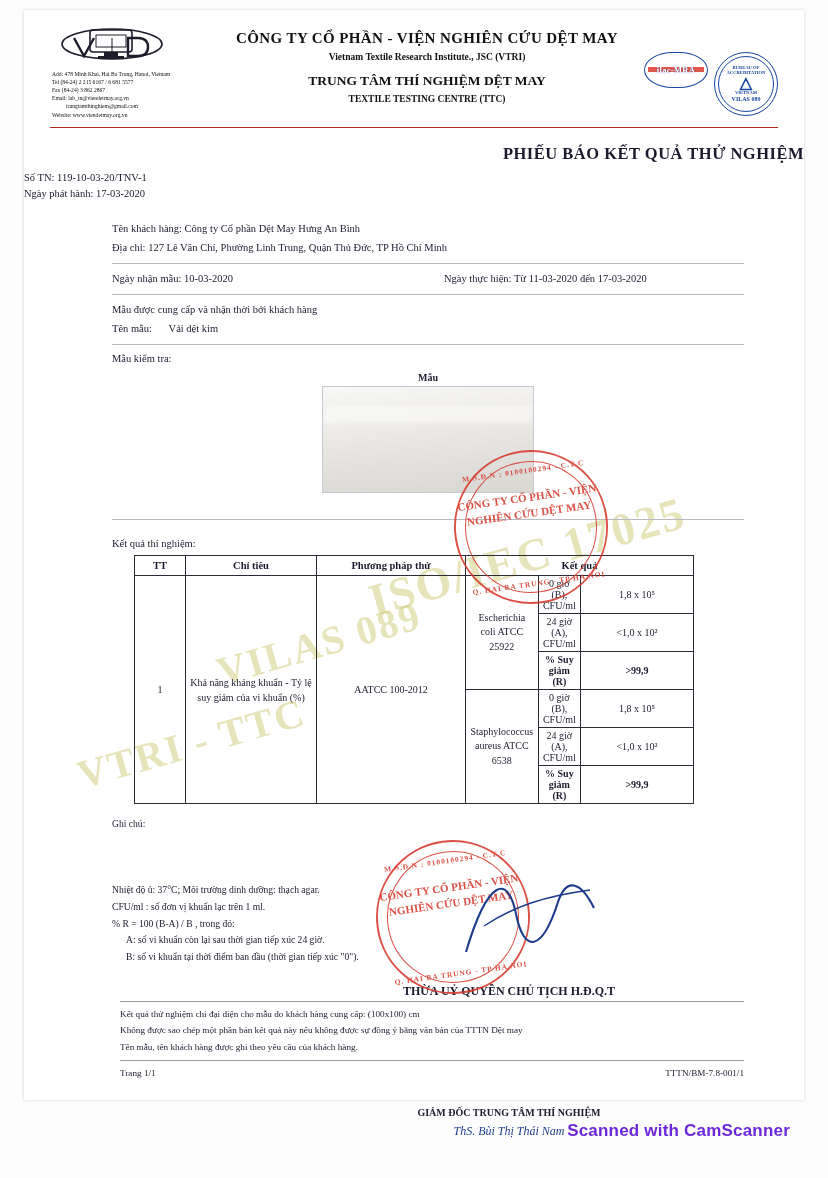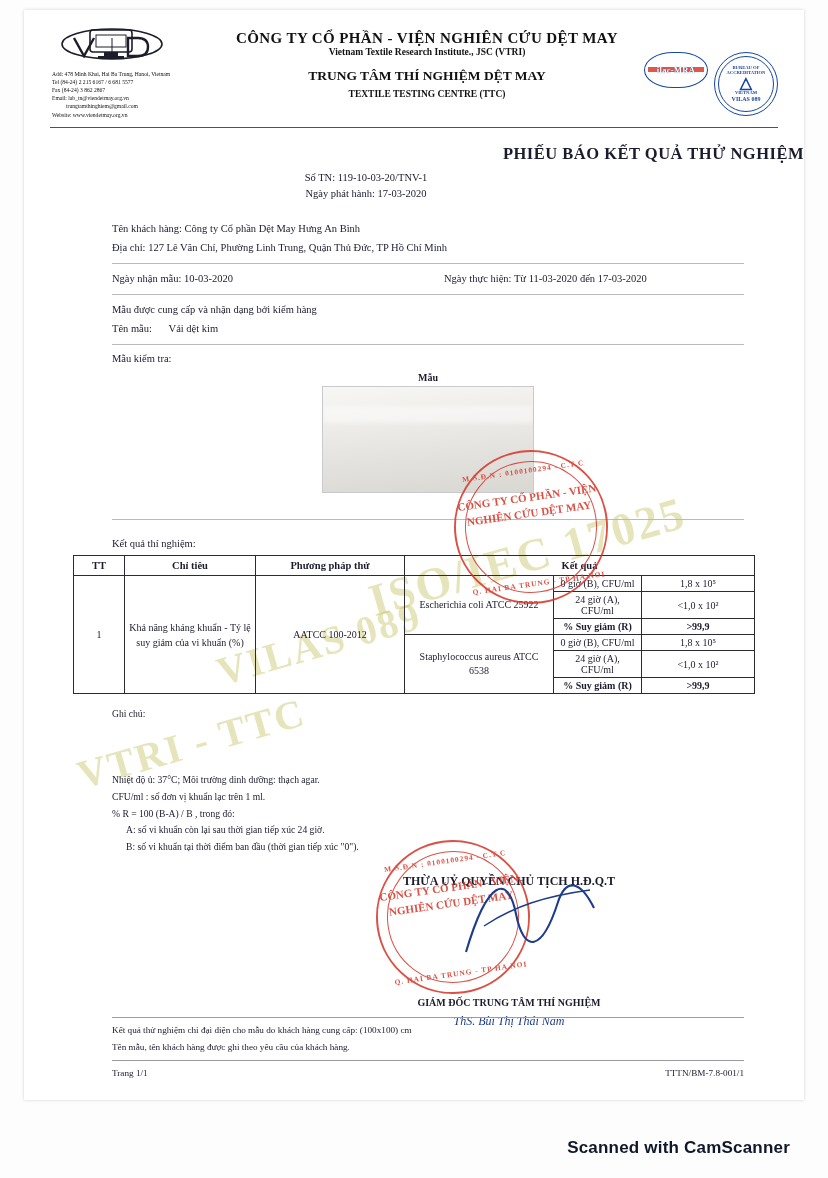--- a/index.html
+++ b/index.html
@@ -83,20 +83,21 @@
   }
   .t-main {
     font-size: 15px;
     font-weight: bold;
     letter-spacing: .4px;
     color: #111;
   }
   .t-sub {
     font-size: 9.5px;
     font-weight: bold;
+    margin-top: 5px;
     color: #111;
   }
   .t-main2 {
     font-size: 13.5px;
     font-weight: bold;
     margin-top: 11px;
     color: #111;
   }
   .t-sub2 {
     font-size: 9.5px;
@@ -160,21 +161,21 @@
   .doc-title {
     position: relative; z-index: 3;
     text-align: right;
     font-size: 16.5px;
     font-weight: bold;
     margin-top: 16px;
     letter-spacing: .5px;
   }
   .doc-meta {
     position: relative; z-index: 3;
-    text-align: center;
+    text-align: left;
     font-size: 10.5px;
     margin-top: 6px;
     padding-right: 96px;
     line-height: 1.55;
   }
 
   
   .info {
     position: relative; z-index: 3;
     margin: 18px 60px 0 88px;
@@ -222,21 +223,21 @@
 
   
   .results-label {
     position: relative; z-index: 3;
     margin: 18px 0 6px 88px;
     font-size: 10.5px;
   }
   table.res {
     position: relative; z-index: 3;
     margin: 0 auto;
-    width: 682px;
+    width: 560px;
     border-collapse: collapse;
     font-size: 10px;
   }
   table.res th, table.res td {
     border: 1px solid #2b2b35;
     padding: 2px 4px;
     text-align: center;
     vertical-align: middle;
   }
   table.res th { font-weight: bold; font-size: 10.5px; padding: 4px; }
@@ -320,33 +321,33 @@
   .sig-scribble {
     position: absolute;
     left: 430px; top: 846px;
     width: 150px; height: 120px;
     z-index: 5;
   }
 
   
   .footer {
     position: absolute; z-index: 3;
-    left: 88px; right: 60px; bottom: 18px;
+    left: 96px; right: 60px; bottom: 18px;
     font-size: 9.2px;
     line-height: 1.8;
   }
   .footer .frule { border-top: 1px solid #9b9ba6; margin-bottom: 4px; }
   .footer .frow { display: flex; justify-content: space-between; margin-top: 4px; font-size: 9.2px;}
   .camscanner {
     position: absolute;
-    right: 38px; bottom: 20px;
+    right: 38px; bottom: 37px;
     font-family: "Liberation Sans", sans-serif;
     font-size: 17px;
     font-weight: bold;
-    color: #0f172a;
+    color: #6d28d9;
     letter-spacing: .2px;
     z-index: 6;
   }
 </style>
 </head>
 <body>
 
 <div class="page">
   <div class="sheet">
 
@@ -429,21 +430,21 @@
         <div class="left">
           <span>Ngày nhận mẫu:</span>
           <span>10-03-2020</span>
         </div>
         <div class="right">
           <span>Ngày thực hiện:</span>
           <span>Từ 11-03-2020 đến 17-03-2020</span>
         </div>
       </div>
       <div class="rule"></div>
-      <div>Mẫu được cung cấp và nhận dạng bởi kiểm hàng</div>
+      <div>Mẫu được cung cấp và nhận thời bởi khách hàng</div>
       <div class="row">
         <div class="left">
           <span>Tên mẫu:</span>
           <span style="padding-left:14px">Vải dệt kim</span>
         </div>
       </div>
       <div class="rule"></div>
     </div>
 
     <div class="sample-wrap">
@@ -528,20 +529,21 @@
       <div class="bot-arc">Q. HAI BA TRUNG - TP HA NOI</div>
     </div>
     <svg class="sig-scribble" viewBox="0 0 150 120">
       <path d="M12 96 C34 22, 54 18, 62 58 C70 98, 88 96, 104 46 C112 22, 126 24, 140 52" fill="none" stroke="#1d3c8c" stroke-width="2.1"></path>
       <path d="M30 70 C60 50, 92 40, 136 34" fill="none" stroke="#1d3c8c" stroke-width="1.5"></path>
     </svg>
 
     <div class="footer">
       <div class="frule"></div>
       <div>Kết quả thử nghiệm chỉ đại diện cho mẫu do khách hàng cung cấp: (100x100) cm</div>
+      <div>Không được sao chép một phần bản kết quả này nếu không được sự đồng ý bằng văn bản của TTTN Dệt may</div>
       <div>Tên mẫu, tên khách hàng được ghi theo yêu cầu của khách hàng.</div>
       <div class="frule" style="margin-top:5px"></div>
       <div class="frow">
         <span>Trang 1/1</span>
         <span>TTTN/BM-7.8-001/1</span>
       </div>
     </div>
 
   </div>
 

